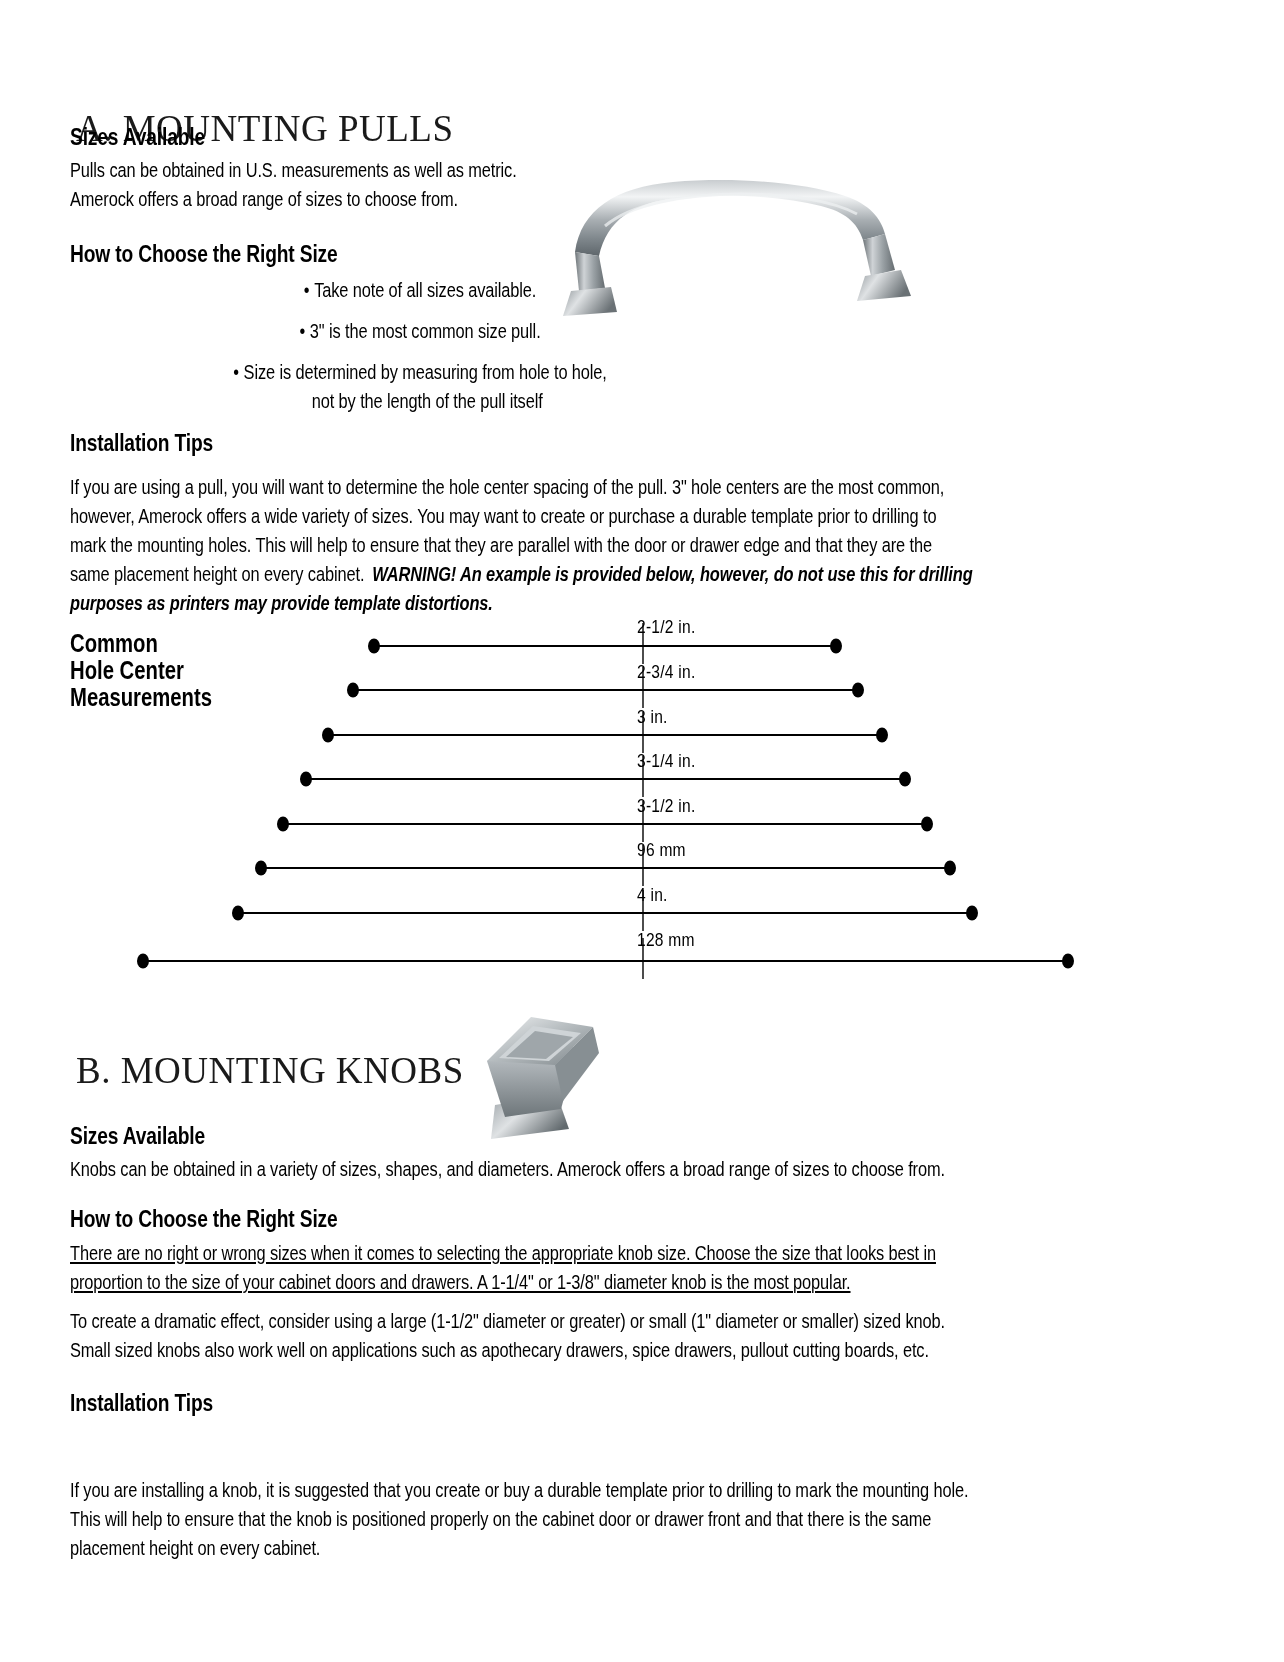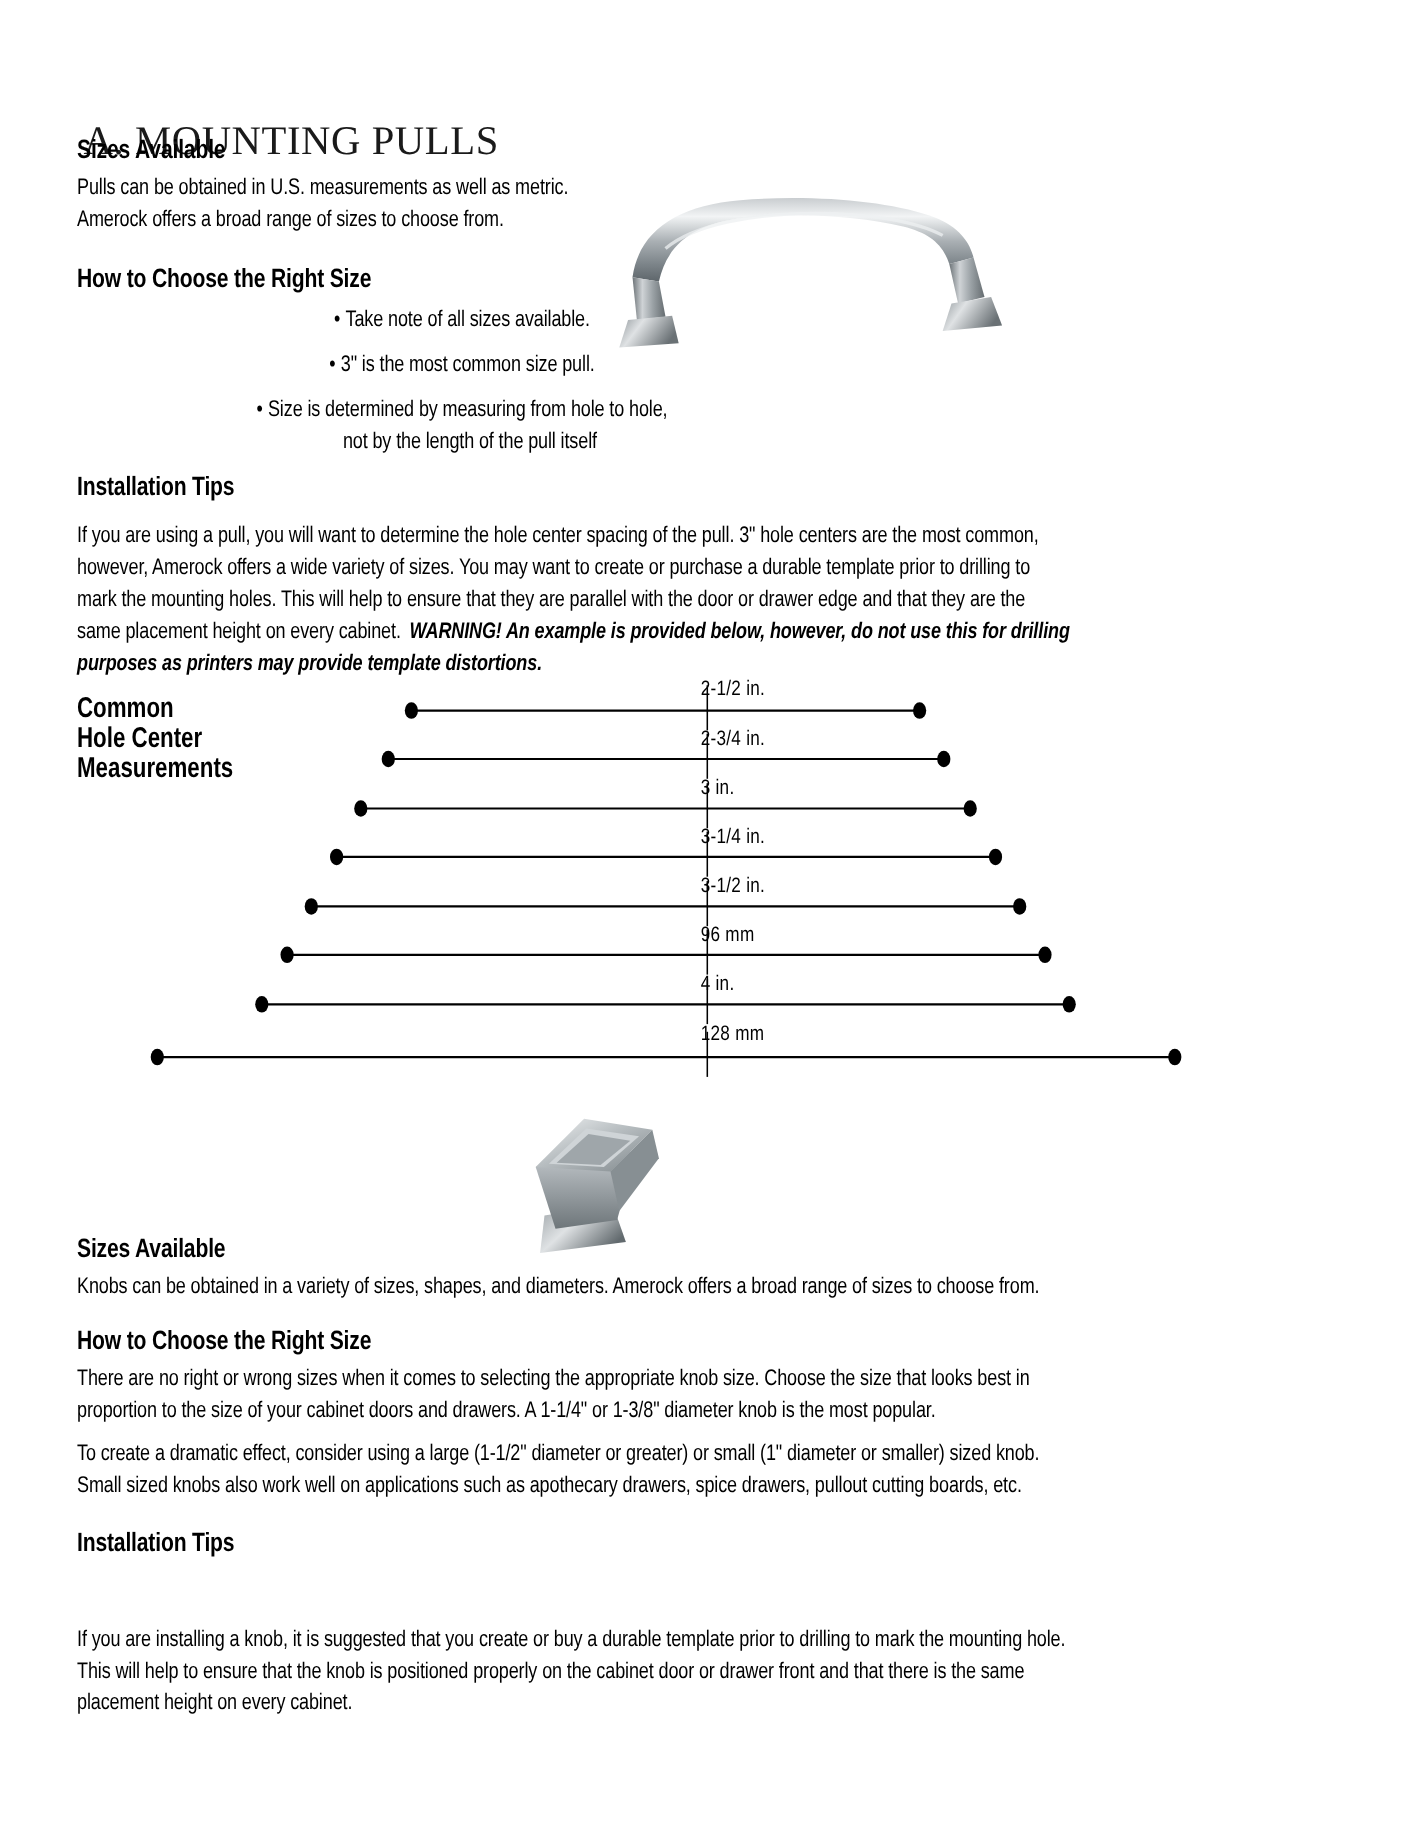--- a/index.html
+++ b/index.html
@@ -189,20 +189,21 @@
       <div class="meas-label" style="left: 637px; top: 616px;">2-1/2 in.</div>
       <div class="meas-label" style="left: 637px; top: 661px;">2-3/4 in.</div>
       <div class="meas-label" style="left: 637px; top: 706px;">3 in.</div>
       <div class="meas-label" style="left: 637px; top: 750px;">3-1/4 in.</div>
       <div class="meas-label" style="left: 637px; top: 795px;">3-1/2 in.</div>
       <div class="meas-label" style="left: 637px; top: 839px;">96 mm</div>
       <div class="meas-label" style="left: 637px; top: 884px;">4 in.</div>
       <div class="meas-label" style="left: 637px; top: 929px;">128 mm</div>
     </div>
 
+  <div class="abs display-title" style="left:76px;top:1052px;">B. MOUNTING KNOBS</div>
 
   <div class="abs" style="left:465px;top:1005px;width:170px;height:135px;">
     <svg width="170" height="135" viewBox="0 0 170 135" xmlns="http://www.w3.org/2000/svg">
       <defs>
         <linearGradient id="ktop" x1="0" y1="0" x2="1" y2="1">
           <stop offset="0%" stop-color="#f0f2f3"></stop>
           <stop offset="45%" stop-color="#b9bfc2"></stop>
           <stop offset="100%" stop-color="#7f878b"></stop>
         </linearGradient>
         <linearGradient id="kface" x1="0" y1="0" x2="0" y2="1">
@@ -235,21 +236,21 @@
       <path d="M41,52 L70,26 L108,32 L81,54 Z" fill="#9fa6aa"></path>
 
       <path d="M90,60 L128,22 L134,48 L98,96 Z" fill="#878f93"></path>
     </svg>
   </div>
 
   <div class="abs sec-head" style="left:70px;top:1122px;">Sizes Available</div>
   <div class="abs body-txt" style="left:70px;top:1154px;width:1180px;">Knobs can be obtained in a variety of sizes, shapes, and diameters. Amerock offers a broad range of sizes to choose from.</div>
 
   <div class="abs sec-head" style="left:70px;top:1205px;">How to Choose the Right Size</div>
-  <div class="abs" style="left:70px;top:1238px;width:1180px;">
+  <div class="abs" style="left:70px;top:1238px;width:1180px;text-decoration:underline;">
     <div class="body-txt">There are no right or wrong sizes when it comes to selecting the appropriate knob size. Choose the size that looks best in</div>
     <div class="body-txt">proportion to the size of your cabinet doors and drawers.  A 1-1/4" or 1-3/8" diameter knob is the most popular.</div>
   </div>
   <div class="abs" style="left:70px;top:1306px;width:1180px;">
     <div class="body-txt">To create a dramatic effect, consider using a large (1-1/2" diameter or greater) or small (1" diameter or smaller) sized knob.</div>
     <div class="body-txt">Small sized knobs also work well on applications such as apothecary drawers, spice drawers, pullout cutting boards, etc.</div>
   </div>
 
   <div class="abs sec-head" style="left:70px;top:1389px;">Installation Tips</div>
   <div class="abs" style="left:70px;top:1475px;width:1180px;">

